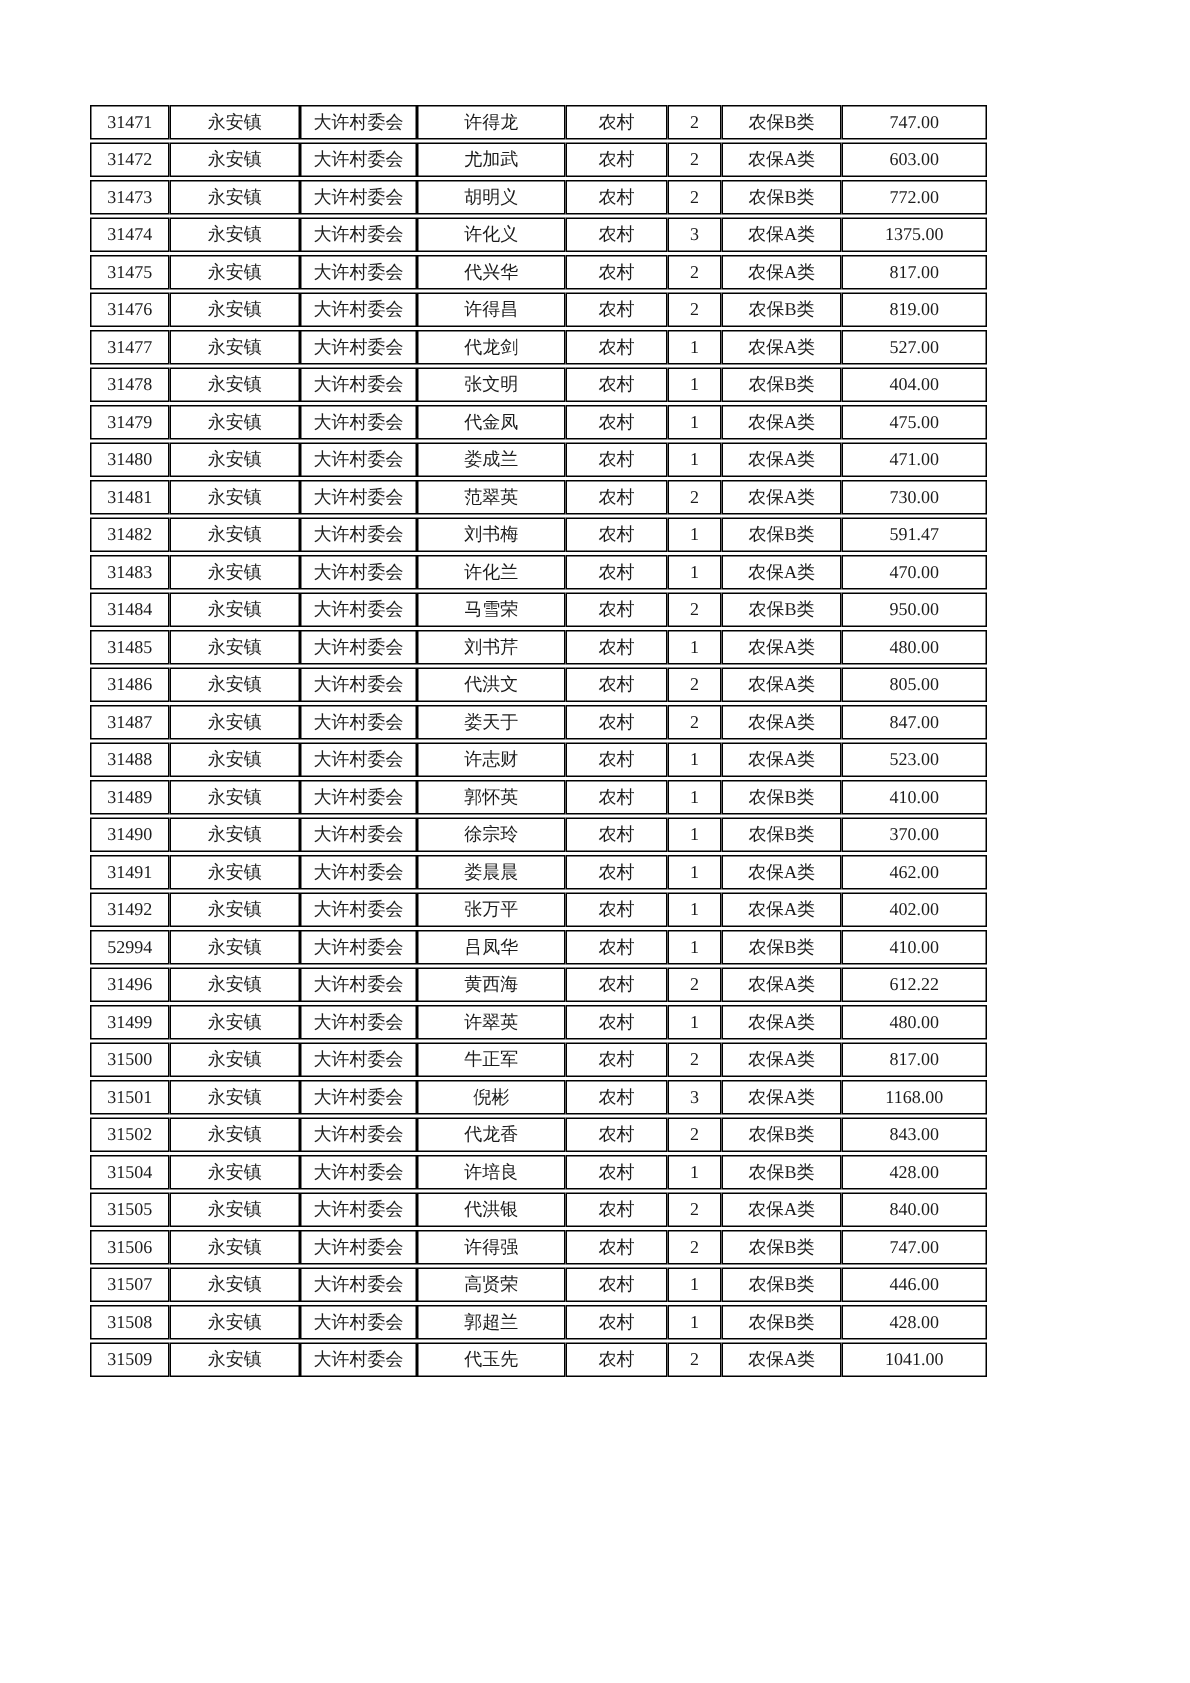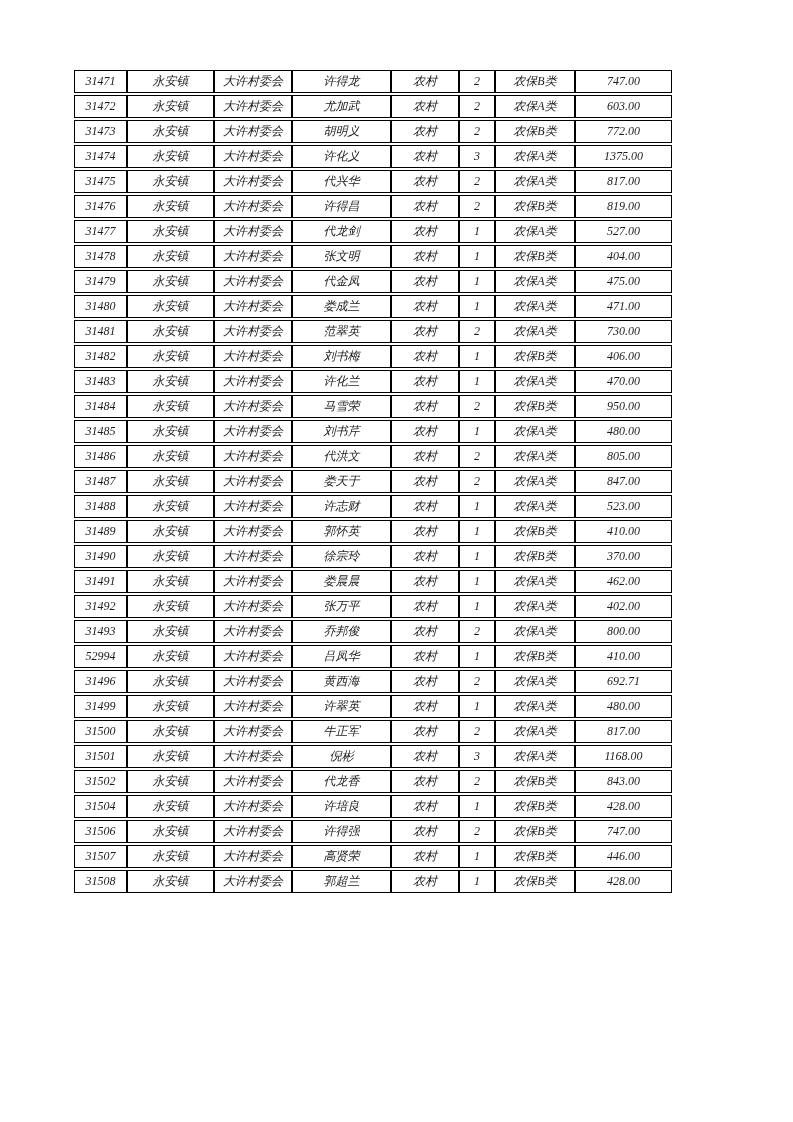--- a/index.html
+++ b/index.html
@@ -9,27 +9,26 @@
   }
   .page {
     position: relative;
     width: 793px;
     height: 1122px;
     background: #ffffff;
     overflow: hidden;
   }
   table.sheet {
     position: absolute;
-    left: 74px;
+    left: 60px;
     top: 68px;
     border-collapse: separate;
     border-spacing: 0 2px;
     table-layout: fixed;
     width: 598px;
-    font-style: italic;
   }
   table.sheet td {
     box-sizing: border-box;
     border: 1px solid #000000;
     height: 23px;
     padding: 0 2px;
     text-align: center;
     vertical-align: middle;
     font-family: "Liberation Serif", "DejaVu Serif", serif;
     font-size: 12px;
@@ -166,21 +165,21 @@
           <td>730.00</td>
         </tr>
         <tr>
           <td>31482</td>
           <td>永安镇</td>
           <td>大许村委会</td>
           <td>刘书梅</td>
           <td>农村</td>
           <td>1</td>
           <td>农保B类</td>
-          <td>406.00</td>
+          <td>591.47</td>
         </tr>
         <tr>
           <td>31483</td>
           <td>永安镇</td>
           <td>大许村委会</td>
           <td>许化兰</td>
           <td>农村</td>
           <td>1</td>
           <td>农保A类</td>
           <td>470.00</td>
@@ -269,48 +268,38 @@
           <td>31492</td>
           <td>永安镇</td>
           <td>大许村委会</td>
           <td>张万平</td>
           <td>农村</td>
           <td>1</td>
           <td>农保A类</td>
           <td>402.00</td>
         </tr>
         <tr>
-          <td>31493</td>
-          <td>永安镇</td>
-          <td>大许村委会</td>
-          <td>乔邦俊</td>
-          <td>农村</td>
-          <td>2</td>
-          <td>农保A类</td>
-          <td>800.00</td>
-        </tr>
-        <tr>
           <td>52994</td>
           <td>永安镇</td>
           <td>大许村委会</td>
           <td>吕凤华</td>
           <td>农村</td>
           <td>1</td>
           <td>农保B类</td>
           <td>410.00</td>
         </tr>
         <tr>
           <td>31496</td>
           <td>永安镇</td>
           <td>大许村委会</td>
           <td>黄西海</td>
           <td>农村</td>
           <td>2</td>
           <td>农保A类</td>
-          <td>692.71</td>
+          <td>612.22</td>
         </tr>
         <tr>
           <td>31499</td>
           <td>永安镇</td>
           <td>大许村委会</td>
           <td>许翠英</td>
           <td>农村</td>
           <td>1</td>
           <td>农保A类</td>
           <td>480.00</td>
@@ -349,20 +338,30 @@
           <td>31504</td>
           <td>永安镇</td>
           <td>大许村委会</td>
           <td>许培良</td>
           <td>农村</td>
           <td>1</td>
           <td>农保B类</td>
           <td>428.00</td>
         </tr>
         <tr>
+          <td>31505</td>
+          <td>永安镇</td>
+          <td>大许村委会</td>
+          <td>代洪银</td>
+          <td>农村</td>
+          <td>2</td>
+          <td>农保A类</td>
+          <td>840.00</td>
+        </tr>
+        <tr>
           <td>31506</td>
           <td>永安镇</td>
           <td>大许村委会</td>
           <td>许得强</td>
           <td>农村</td>
           <td>2</td>
           <td>农保B类</td>
           <td>747.00</td>
         </tr>
         <tr>
@@ -377,16 +376,26 @@
         </tr>
         <tr>
           <td>31508</td>
           <td>永安镇</td>
           <td>大许村委会</td>
           <td>郭超兰</td>
           <td>农村</td>
           <td>1</td>
           <td>农保B类</td>
           <td>428.00</td>
+        </tr>
+        <tr>
+          <td>31509</td>
+          <td>永安镇</td>
+          <td>大许村委会</td>
+          <td>代玉先</td>
+          <td>农村</td>
+          <td>2</td>
+          <td>农保A类</td>
+          <td>1041.00</td>
         </tr>
       </tbody>
   </table>
 </div>
 
 </body></html>

